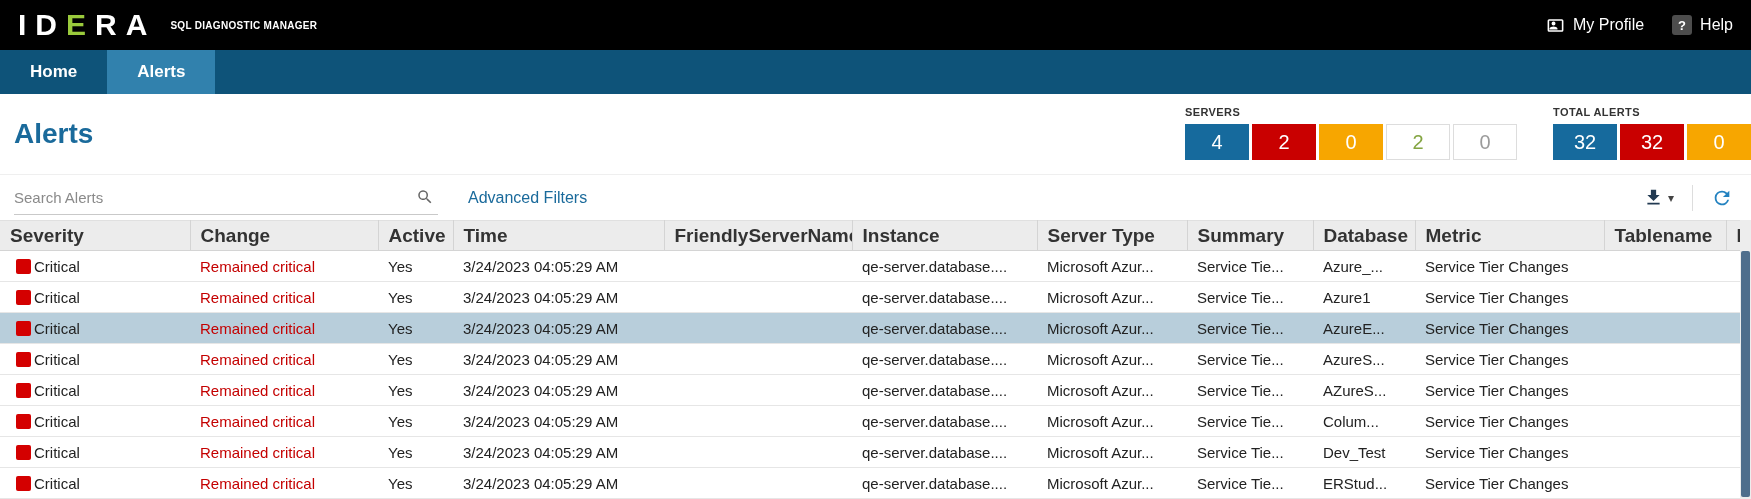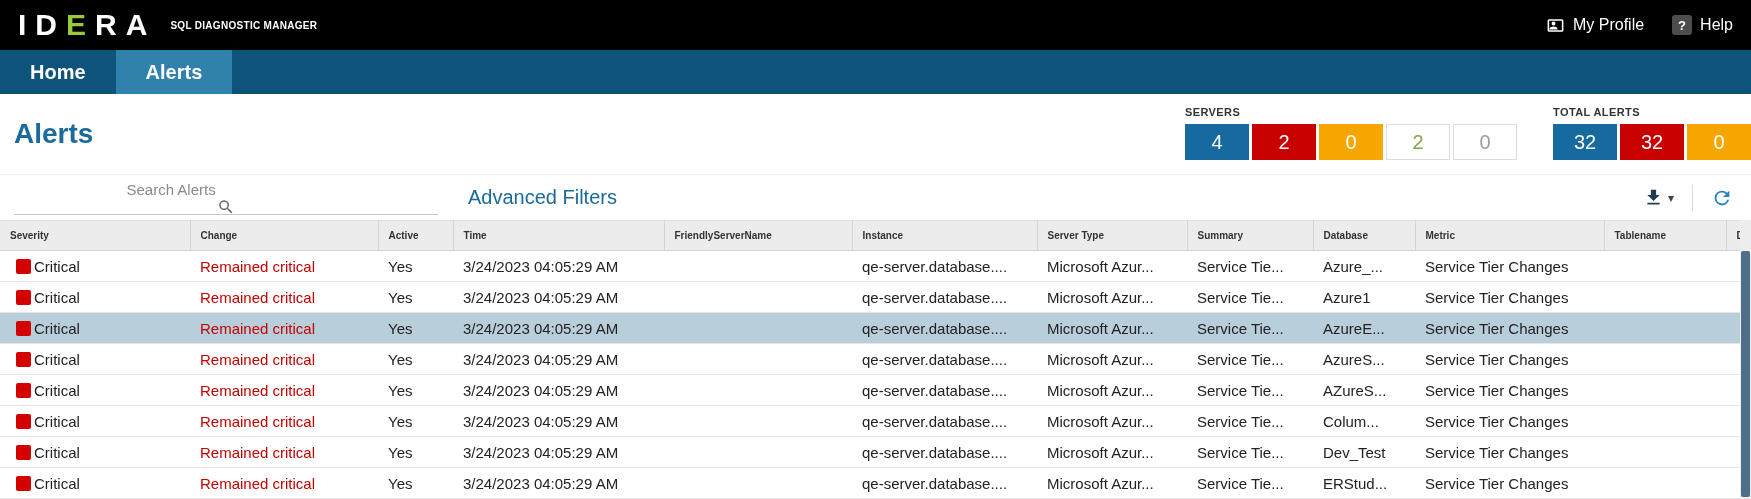--- a/index.html
+++ b/index.html
@@ -16,21 +16,21 @@
   .app-title { font-size:10px; font-weight:700; margin-left:14px; letter-spacing:.3px; }
   .topbar-right { margin-left:auto; display:flex; align-items:center; gap:28px; }
   .topbar-item { display:flex; align-items:center; gap:8px; font-size:16px; cursor:pointer; }
   .help-badge { width:20px; height:20px; background:#4d4d4d; color:#fff; font-weight:700;
                 display:flex; align-items:center; justify-content:center;
                 border-radius:3px; font-size:13px; }
 
   
   .navbar { height:44px; background:#0e5379; display:flex; }
   .nav-tab { min-width:106px; padding:0 30px; display:flex; align-items:center;
-             justify-content:center; color:#fff; font-size:20px; font-weight:700;
+             justify-content:center; color:#fff; font-size:17px; font-weight:700;
              cursor:pointer; }
   .nav-tab.active { background:#3181ad; }
 
   
   .page-header { display:flex; align-items:flex-start; height:80px; padding:0 0 0 14px; }
   .page-title { color:#1a6a9b; font-size:28px; font-weight:700; margin-top:24px; }
   .stats { margin-left:auto; display:flex; gap:36px; align-items:flex-start; padding-top:12px; }
   .stat-label { font-size:11px; font-weight:700; color:#333; letter-spacing:.4px; margin-bottom:6px; }
   .stat-boxes { display:flex; gap:3px; }
   .stat-box { width:64px; height:36px; display:flex; align-items:center; justify-content:center;
@@ -38,36 +38,36 @@
   .stat-box.blue   { background:#166a9d; color:#fff; }
   .stat-box.red    { background:#c90000; color:#fff; }
   .stat-box.orange { background:#f7a600; color:#fff; }
   .stat-box.outline-green { background:#fff; color:#84a542; border:1px solid #ddd; }
   .stat-box.outline-gray  { background:#fff; color:#9b9b9b; border:1px solid #ddd; }
 
   
   .toolbar { display:flex; align-items:center; height:46px; padding:0 14px;
              border-top:1px solid #efefef; }
   .search { width:424px; border-bottom:1px solid #c9c9c9; display:flex;
-            align-items:center; height:34px;flex-direction:column; }
+            align-items:center; height:34px; }
   .search input { border:none; outline:none; flex:1; font-size:15px; color:#333;
                   font-family:"Liberation Sans", sans-serif; background:transparent; }
   .search input::placeholder { color:#8a8a8a; }
   .search .mag { flex:none; display:flex; cursor:pointer; padding:0 4px; }
-  .advanced { margin-left:30px; color:#1a6a9b; font-size:20px; cursor:pointer; }
+  .advanced { margin-left:30px; color:#1a6a9b; font-size:16px; cursor:pointer; }
   .toolbar-right { margin-left:auto; display:flex; align-items:center; }
   .tool-btn { display:flex; align-items:center; cursor:pointer; padding:4px; }
   .caret { font-size:12px; color:#444; margin-left:4px; cursor:pointer; }
   .tb-divider { width:1px; height:26px; background:#ddd; margin:0 14px; }
 
   
   table { border-collapse:collapse; table-layout:fixed; width:1751px; font-size:15px; }
   thead th { background:#ececec; border-right:1px solid #d4d4d4; border-top:1px solid #e0e0e0;
              border-bottom:1px solid #d4d4d4; height:30px; text-align:left; padding:0 10px;
-             font-weight:700; color:#333; font-size:10px; white-space:nowrap;
+             font-weight:700; color:#333; font-size:19px; white-space:nowrap;
              overflow:hidden; cursor:pointer; }
   tbody td { height:31px; border-bottom:1px solid #e6e6e6; padding:0 10px;
              white-space:nowrap; overflow:hidden; color:#222; background:#fff; }
   tbody td:first-child { padding-left:16px; }
   tr.selected td { background:#b8cedb; }
   .change-critical { color:#c40000; }
   .sev { display:flex; align-items:center; gap:3px; }
   .sev-icon { width:15px; height:15px; background:#d40000; border-radius:2px; flex:none; }
 
   

